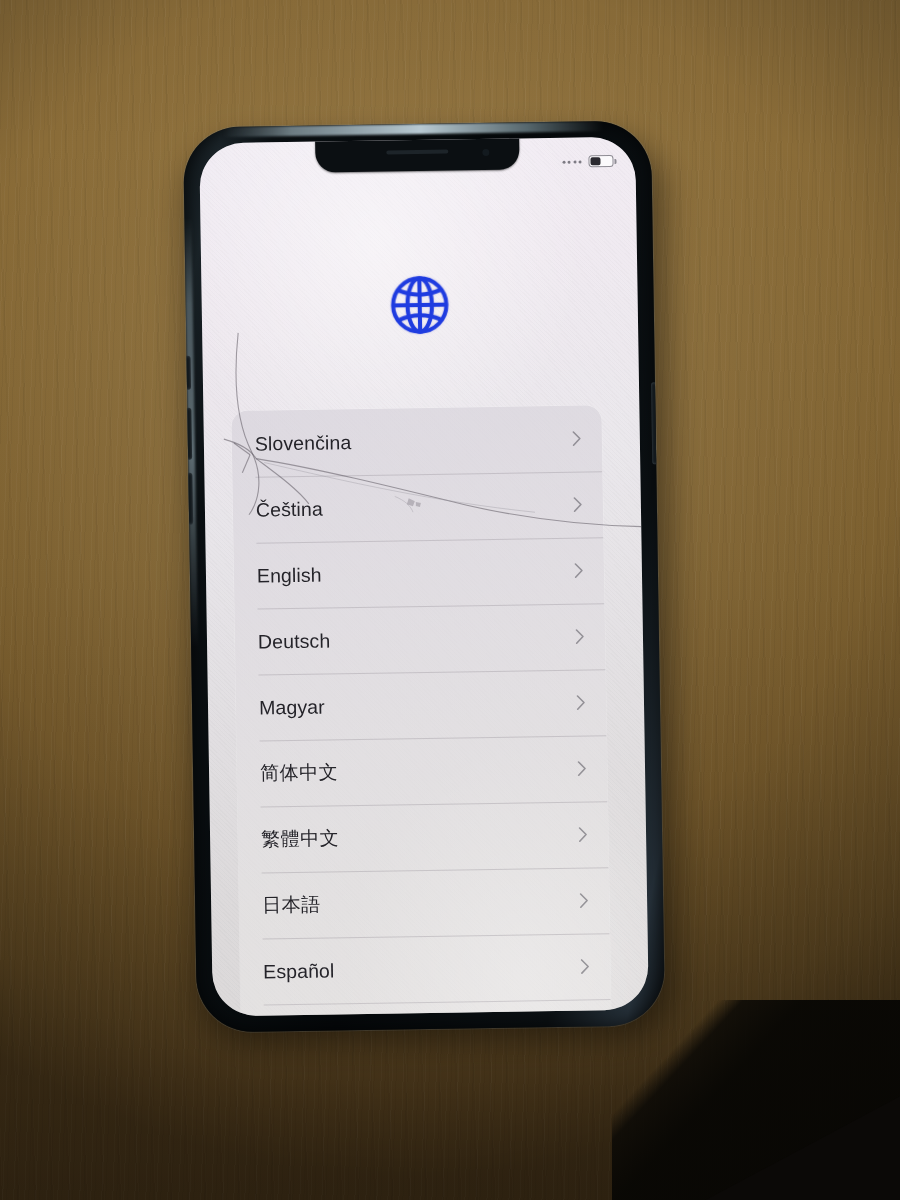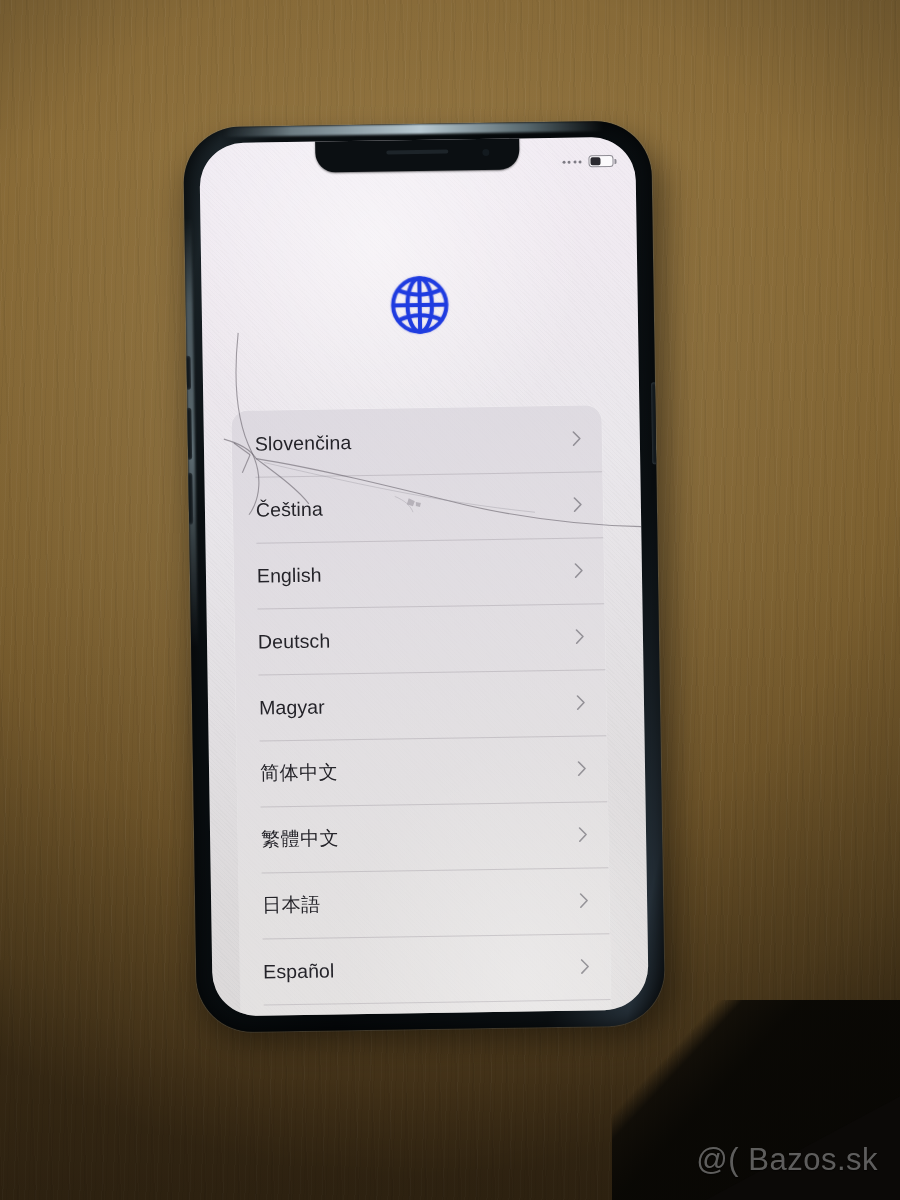--- a/index.html
+++ b/index.html
@@ -553,14 +553,13 @@
           <path d="M204 358 l6 3 -2 5 -6 -2 z"></path>
           <path d="M211 362 l5 1 -1 4 -4 -1 z"></path>
         </g>
       </svg>
 
       <div class="screen-tex"></div>
       <div class="screen-glow"></div>
     </div>
   </div>
 
-  <div class="watermark">@( Bazos.sk</div>
 </div>
 
 </body></html>

